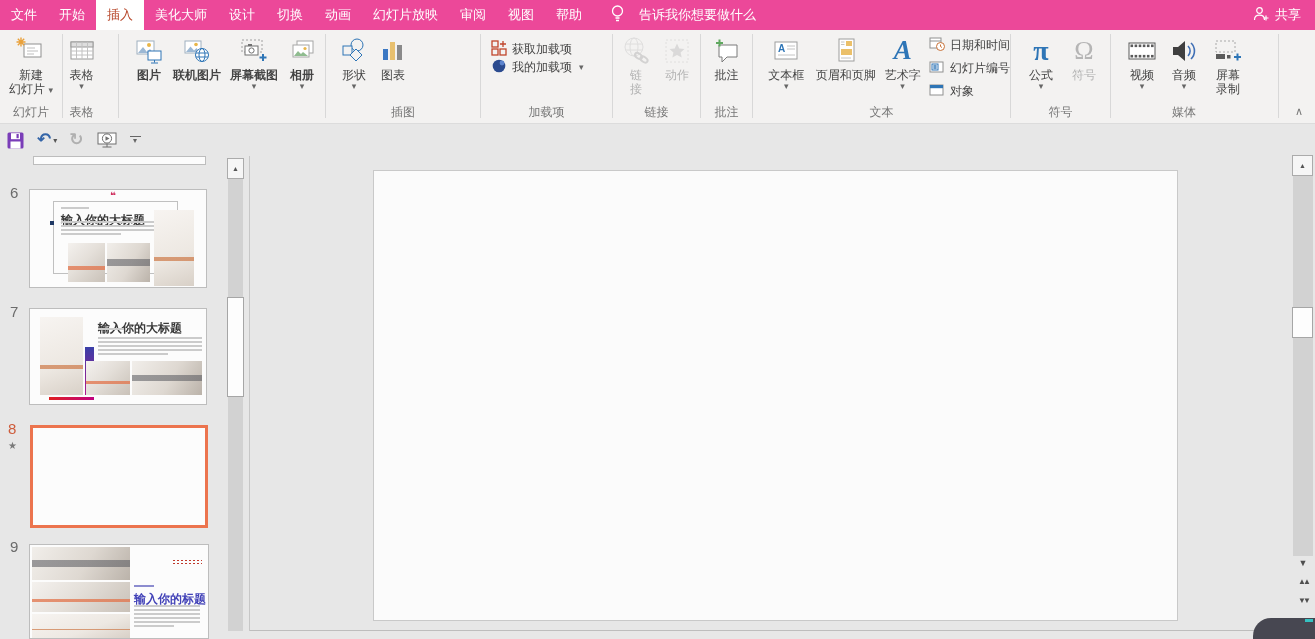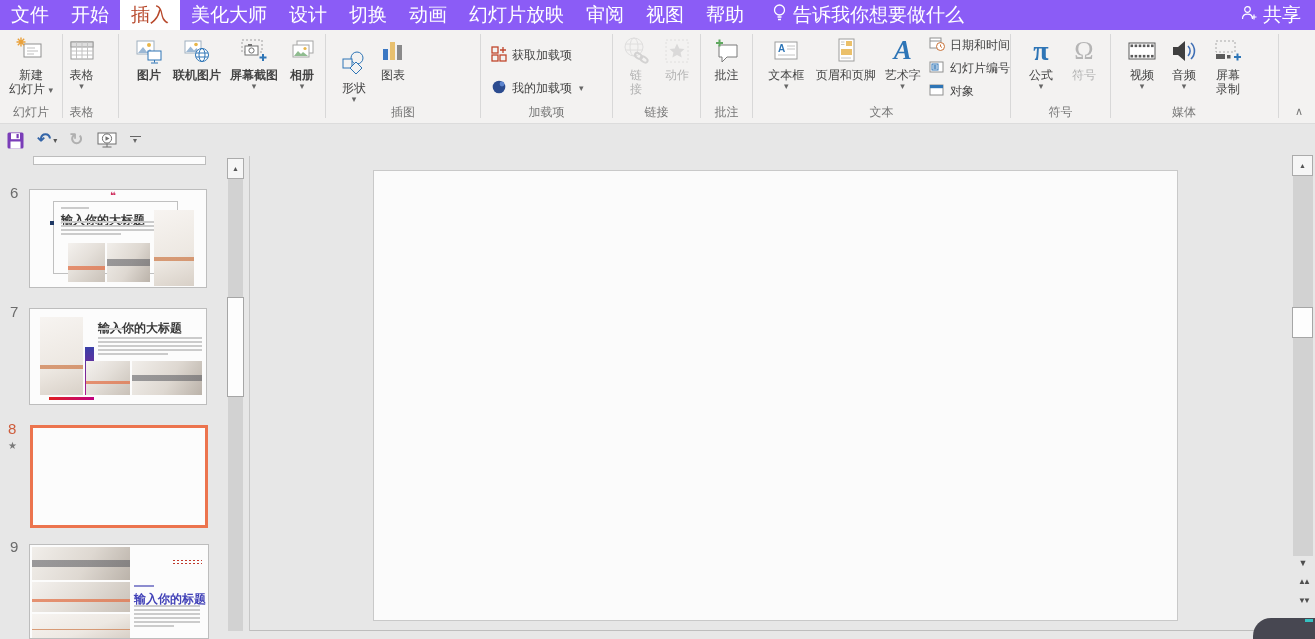--- a/index.html
+++ b/index.html
@@ -1,23 +1,23 @@
 <!DOCTYPE html>
 <html><head>
 <meta charset="utf-8">
 <style>
   * { margin:0; padding:0; box-sizing:border-box; }
   html,body { width:1315px; height:639px; overflow:hidden; font-family:"Liberation Sans","DejaVu Sans",sans-serif; }
   body { position:relative; background:#E7E7E7; }
 
   
-  .tabbar { position:absolute; top:0; left:0; width:1315px; height:30px; background:#8b5cf6; display:flex; align-items:stretch; color:#fff; font-size:19px; }
+  .tabbar { position:absolute; top:0; left:0; width:1315px; height:30px; background:#ec4899; display:flex; align-items:stretch; color:#fff; font-size:13px; }
   .tab { padding:0 11px; display:flex; align-items:center; cursor:default; white-space:nowrap; }
   .tab.active { background:#fff; color:#B7472A; }
-  .tellme { display:flex; align-items:center; margin-left:16px; gap:5px; }
+  .tellme { display:flex; align-items:center; margin-left:16px; gap:13px; }
   .tb-right { margin-left:auto; display:flex; align-items:center; gap:5px; padding-right:14px; }
 
   
   .ribbon { position:absolute; top:30px; left:0; width:1315px; height:94px; background:#F3F2F1; border-bottom:1px solid #DCDCDC; }
   .grp { position:absolute; top:0; height:93px; }
   .grplabel { position:absolute; bottom:2px; left:0; width:100%; text-align:center; font-size:12px; color:#767676; white-space:nowrap; }
   .vsep { position:absolute; top:4px; height:84px; width:1px; background:#D8D8D8; }
   .btnrow { display:flex; align-items:flex-start; height:76px; }
   .bigbtn { display:flex; flex-direction:column; align-items:center; padding-top:3px; height:76px; }
   .bigbtn .ic { height:35px; display:flex; align-items:center; justify-content:center; }
@@ -196,21 +196,21 @@
         </span>
         <span class="lbl">相册</span>
         <span class="arr">▾</span>
       </div>
     </div>
   </div>
   <div class="vsep" style="left:325px;"></div>
 
   <div class="grp" style="left:326px;width:154px;">
     <div class="btnrow" style="padding-left:8px;">
-      <div class="bigbtn" style="width:40px;margin-top:13px;">
+      <div class="bigbtn" style="width:40px;">
         <span class="ic">
           <svg width="28" height="28" viewBox="0 0 28 28">
               <circle cx="17" cy="8" r="6" fill="none" stroke="#2E75B6"></circle>
               <rect x="3" y="9" width="9" height="9" fill="#F3F2F1" stroke="#2E75B6"></rect>
               <path d="M16 12l6 6-6 6-6-6z" fill="#F3F2F1" stroke="#2E75B6"></path>
             </svg>
         </span>
         <span class="lbl">形状</span>
         <span class="arr">▾</span>
       </div>
@@ -223,21 +223,21 @@
             </svg>
         </span>
         <span class="lbl">图表</span>
       </div>
     </div>
     <div class="grplabel">插图</div>
   </div>
   <div class="vsep" style="left:480px;"></div>
 
   <div class="grp" style="left:481px;width:131px;">
-    <div style="padding:16px 0 0 10px; display:flex; flex-direction:column; gap:15px;">
+    <div style="padding:10px 0 0 10px; display:flex; flex-direction:column; ">
       <div class="smallbtn">
         <span>
           <svg width="16" height="16" viewBox="0 0 16 16">
               <g fill="none" stroke="#C0452C" stroke-width="1.3">
                 <rect x="1" y="1" width="6" height="6"></rect>
                 <rect x="1" y="9" width="6" height="6"></rect>
                 <rect x="9" y="9" width="6" height="6"></rect>
                 <path d="M12 1v6M9 4h6"></path>
               </g>
             </svg>

